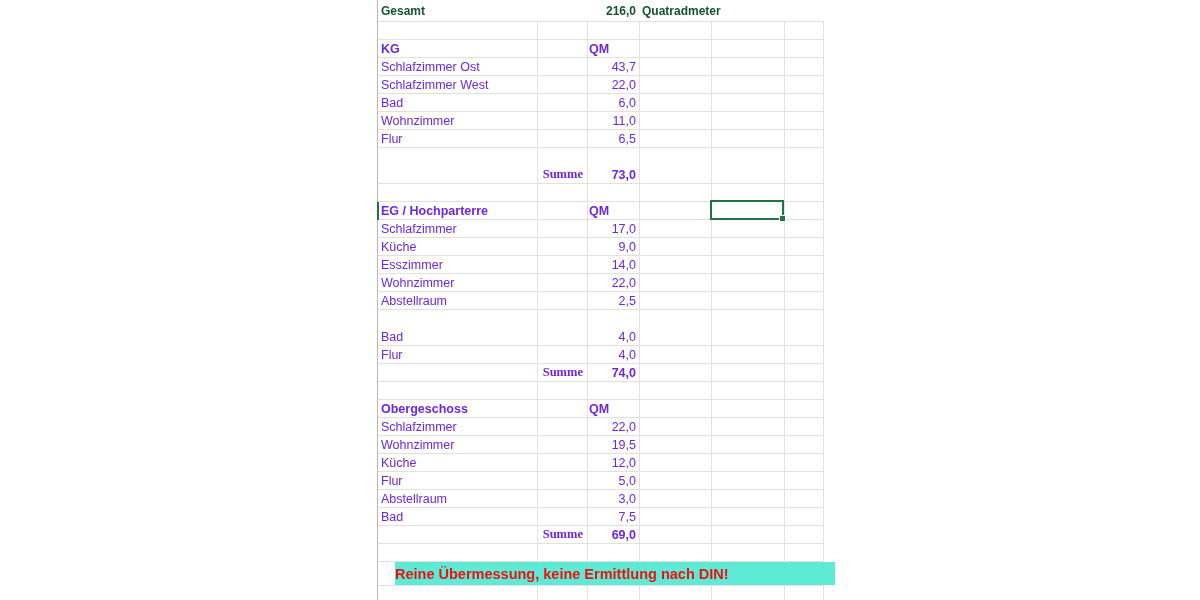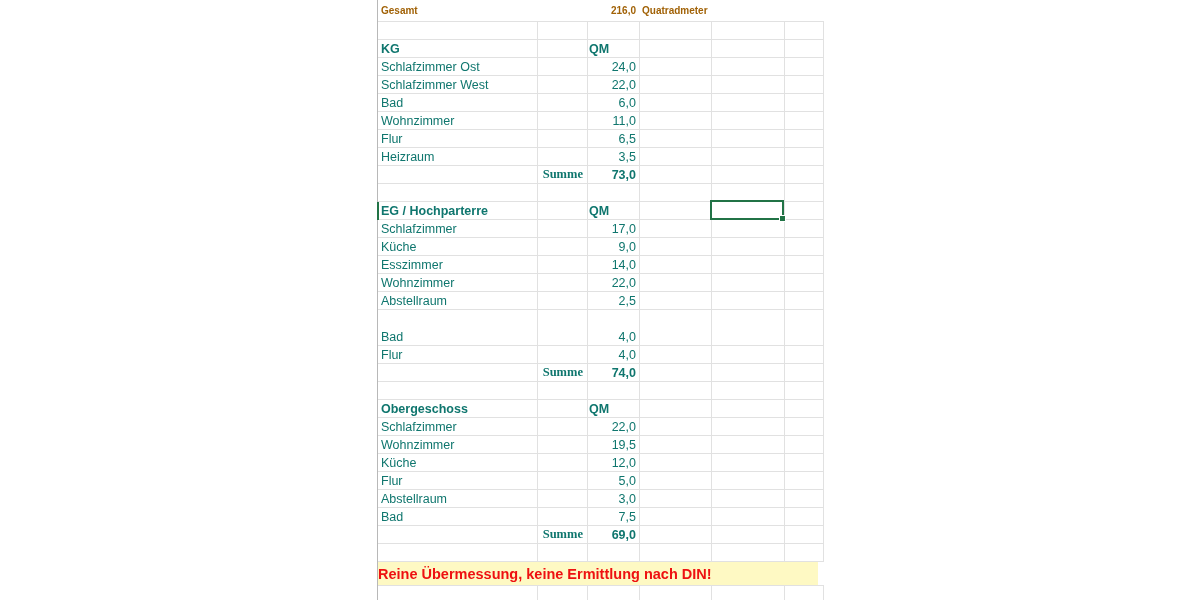--- a/index.html
+++ b/index.html
@@ -1,27 +1,27 @@
 <!DOCTYPE html>
 <html><head>
 <meta charset="utf-8">
 <style>
   html, body { margin:0; padding:0; }
   body { width:1200px; height:600px; background:#ffffff; position:relative; overflow:hidden;
          font-family:"Liberation Sans", sans-serif; }
   .sheet { position:absolute; left:377px; top:0; width:446px; height:600px; border-left:1px solid #b8b8b8; }
   .grid-v { position:absolute; top:0; width:1px; height:600px; background:#e1e1e1; }
   .row { position:absolute; left:0; width:446px; border-bottom:1px solid #e1e1e1; box-sizing:border-box; }
-  .cell { position:absolute; top:0; height:100%; display:flex; align-items:center; font-size:12.5px; color:#0f766e; white-space:nowrap; box-sizing:border-box; }
+  .cell { position:absolute; top:0; height:100%; display:flex; align-items:center; font-size:12.5px; color:#6d28d9; white-space:nowrap; box-sizing:border-box; }
   .a { left:3px; width:156px; }
   .b { left:159px; width:50px; justify-content:flex-end; padding-right:4px;font-family:Liberation Serif, serif; }
   .c { left:209px; width:52px; justify-content:flex-end; padding-right:3px; }
   .c-left { left:211px; width:52px; }
   .bold { font-weight:bold; }
-  .big { font-size:10px; font-weight:bold; color:#a16207; }
+  .big { font-size:12px; font-weight:bold; color:#14532d; }
   .red { color:#ee1111; font-weight:bold; font-size:14.5px; }
   .selected { position:absolute; left:332px; top:200px; width:74px; height:20px; border:2px solid #217346; box-sizing:border-box; }
   .handle { position:absolute; right:-4px; bottom:-4px; width:5px; height:5px; background:#217346; border:1px solid #fff; }
   .rowmark { position:absolute; left:-1px; top:202px; width:2px; height:18px; background:#217346; }
 </style>
 </head>
 <body>
 
 <div class="sheet">
   <div class="grid-v" style="left:159px"></div>
@@ -37,41 +37,37 @@
     <div class="cell big" style="left:264px;width:180px;background:#fff">Quatradmeter</div>
   </div>
   <div class="row" style="top:22px;height:18px"></div>
 
   <div class="row" style="top:40px;height:18px">
     <div class="cell a bold">KG</div>
     <div class="cell c-left bold">QM</div>
   </div>
   <div class="row" style="top:58px;height:18px">
     <div class="cell a">Schlafzimmer Ost</div>
-    <div class="cell c">24,0</div>
+    <div class="cell c">43,7</div>
   </div>
   <div class="row" style="top:76px;height:18px">
     <div class="cell a">Schlafzimmer West</div>
     <div class="cell c">22,0</div>
   </div>
   <div class="row" style="top:94px;height:18px">
     <div class="cell a">Bad</div>
     <div class="cell c">6,0</div>
   </div>
   <div class="row" style="top:112px;height:18px">
     <div class="cell a">Wohnzimmer</div>
     <div class="cell c">11,0</div>
   </div>
   <div class="row" style="top:130px;height:18px">
     <div class="cell a">Flur</div>
     <div class="cell c">6,5</div>
-  </div>
-  <div class="row" style="top:148px;height:18px">
-    <div class="cell a">Heizraum</div>
-    <div class="cell c">3,5</div>
   </div>
   <div class="row" style="top:166px;height:18px">
     <div class="cell b bold">Summe</div>
     <div class="cell c bold">73,0</div>
   </div>
   <div class="row" style="top:184px;height:18px"></div>
 
   <div class="row" style="top:202px;height:18px">
     <div class="cell a bold">EG / Hochparterre</div>
     <div class="cell c-left bold">QM</div>
@@ -138,21 +134,21 @@
     <div class="cell a">Bad</div>
     <div class="cell c">7,5</div>
   </div>
   <div class="row" style="top:526px;height:18px">
     <div class="cell b bold">Summe</div>
     <div class="cell c bold">69,0</div>
   </div>
   <div class="row" style="top:544px;height:18px"></div>
 
   <div class="row" style="top:562px;height:24px;background:#fff">
-    <div class="cell red" style="left:0;width:440px;background:#fef9c3">Reine Übermessung, keine Ermittlung nach DIN!</div>
+    <div class="cell red" style="left:17px;width:440px;background:#5eead4">Reine Übermessung, keine Ermittlung nach DIN!</div>
   </div>
   <div class="row" style="top:586px;height:18px"></div>
 
   <div class="rowmark"></div>
   <div class="selected">
     <div class="handle"></div>
   </div>
 </div>
 
 </body></html>

